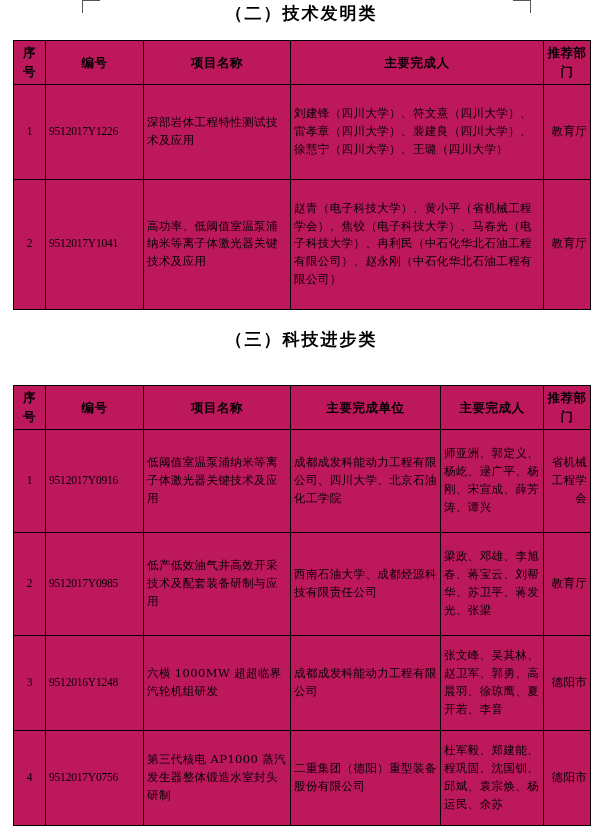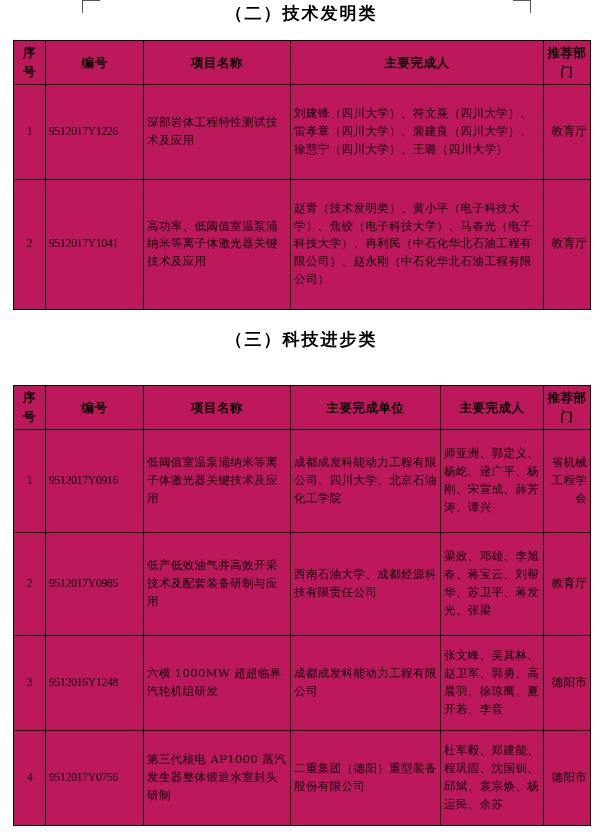--- a/index.html
+++ b/index.html
@@ -132,21 +132,21 @@
         <td class="c-num">1</td>
         <td class="c-code">9512017Y1226</td>
         <td class="c-text">深部岩体工程特性测试技术及应用</td>
         <td class="c-text">刘建锋（四川大学）、符文熹（四川大学）、雷孝章（四川大学）、裴建良（四川大学）、徐慧宁（四川大学）、王璐（四川大学）</td>
         <td class="c-dept">教育厅</td>
       </tr>
       <tr style="height:130px">
         <td class="c-num">2</td>
         <td class="c-code">9512017Y1041</td>
         <td class="c-text">高功率、低阈值室温泵浦纳米等离子体激光器关键技术及应用</td>
-        <td class="c-text">赵青（技术发明类）、黄小平（电子科技大学）、焦铰（电子科技大学）、马春光（电子科技大学）、冉利民（中石化华北石油工程有限公司）、赵永刚（中石化华北石油工程有限公司）</td>
+        <td class="c-text">赵青（电子科技大学）、黄小平（省机械工程学会）、焦铰（电子科技大学）、马春光（电子科技大学）、冉利民（中石化华北石油工程有限公司）、赵永刚（中石化华北石油工程有限公司）</td>
         <td class="c-dept">教育厅</td>
       </tr>
     </tbody>
   </table>
 
   <div class="section-title" id="sect2-title">（三）科技进步类</div>
 
   <table class="doc-table" id="table2">
     <colgroup>
       <col style="width:32px">

